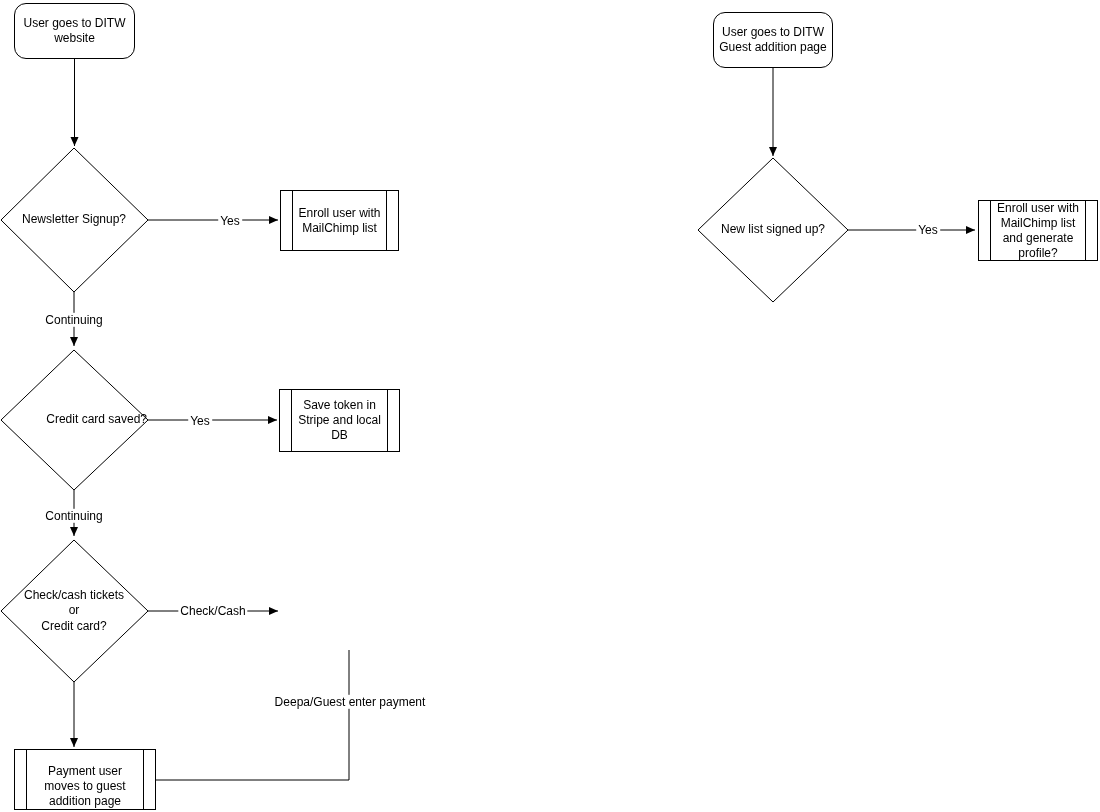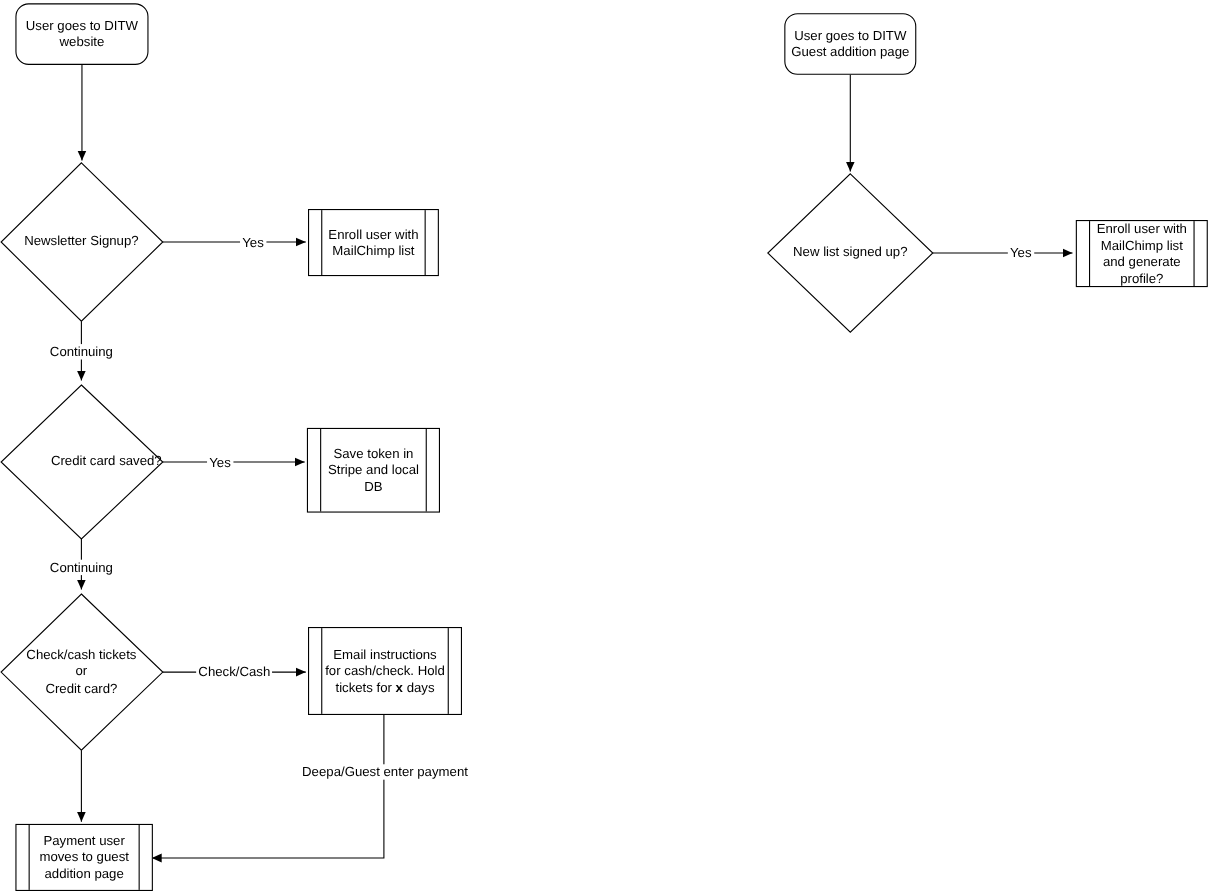--- a/index.html
+++ b/index.html
@@ -119,45 +119,40 @@
   </div>
 
   <span class="edge-label" style="left:74px; top:320px;">Continuing</span>
 
   <div class="diamond-label" style="left:74px; top:420px; width:146px; height:60px;justify-content:flex-end;">
     <span class="lbl">Credit card saved?</span>
   </div>
 
   <span class="edge-label" style="left:200px; top:421px;">Yes</span>
 
-  <div class="node process" style="left:279px; top:389px; width:121px; height:77px;">
+  <div class="node process" style="left:279px; top:389px; width:121px; height:63px;">
     <span class="lbl">Save token in
 Stripe and local
 DB</span>
   </div>
 
   <span class="edge-label" style="left:74px; top:516px;">Continuing</span>
 
   <div class="diamond-label" style="left:74px; top:611px; width:154px; height:70px;">
     <span class="lbl">Check/cash tickets
 or
 Credit card?</span>
   </div>
 
   <span class="edge-label" style="left:213px; top:611px;">Check/Cash</span>
 
-  <div class="node process" style="left:280px; top:570px; width:140px; height:80px;">
-    <span class="lbl"><span>Email instructions
-for cash/check. Hold
-tickets for </span><b>x</b><span> days</span></span>
-  </div>
 
   <span class="edge-label" style="left:350px; top:702px;">Deepa/Guest enter payment</span>
 
-  <div class="node process" style="left:14px; top:749px; width:125px; height:61px;">
+  <div class="node process" style="left:14px; top:749px; width:142px; height:61px;align-items:flex-end;">
     <span class="lbl">Payment user
 moves to guest
 addition page</span>
   </div>
 
   <div class="node terminal" style="left:713px; top:12px; width:120px; height:56px;">
     <span class="lbl">User goes to DITW
 Guest addition page</span>
   </div>
 

